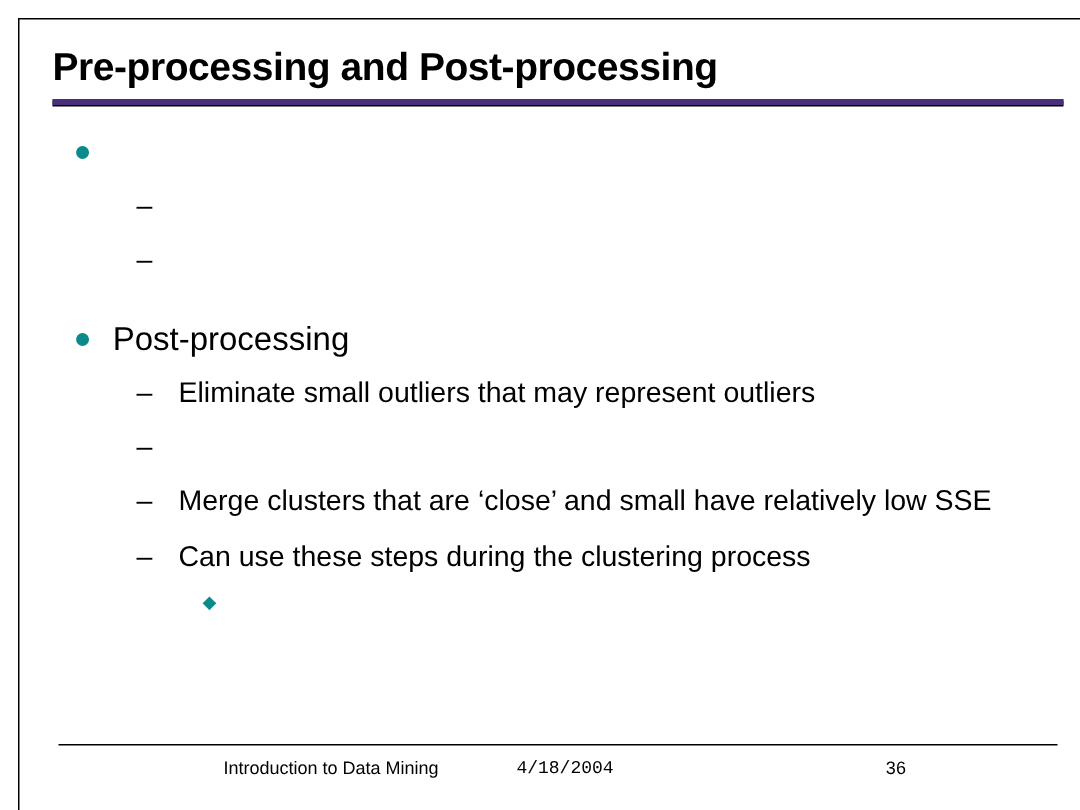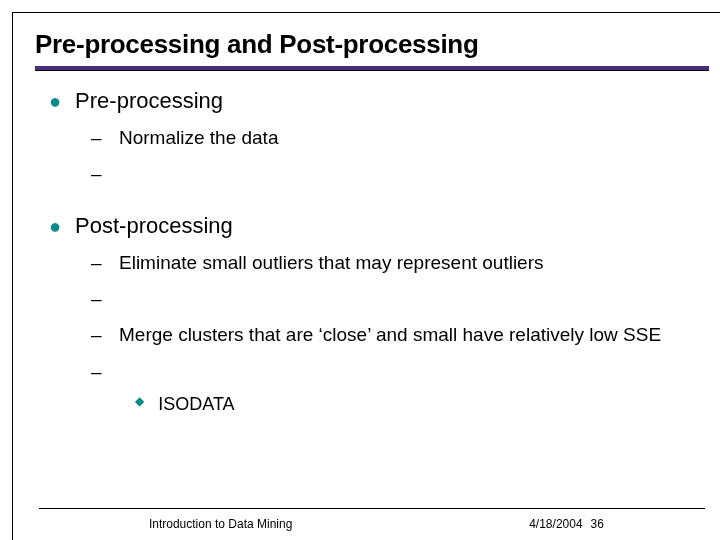--- a/index.html
+++ b/index.html
@@ -70,53 +70,51 @@
   .l3 .dia {
     color: #0a8a8a;
     font-size: 12px;
     margin-right: 10px;
     margin-top: 4px;
   }
   .footer {
     position: absolute;
     left: 18px;
     right: 18px;
-    bottom: 8px;
+    bottom: 20px;
   }
   .footer-line {
     height: 1px;
     background: #000;
     margin-bottom: 3px;
   }
   .footer-row {
     display: flex;
     font-size: 12px;
     padding: 0 2px;
   }
   .footer-row .fl { flex: 0 0 44%; text-align: center; padding-left: 60px; }
-  .footer-row .fc { flex: 0 0 36%; text-align: right; }
+  .footer-row .fc { flex: 0 0 36%; text-align: left; font-family: Liberation Mono, monospace; }
   .footer-row .fr { flex: 0 0 20%; text-align: left; }
 </style>
 </head>
 <body>
 
 <div class="slide">
 
   <div class="title">Pre-processing and Post-processing</div>
   <div class="rule"></div>
 
   <div class="content">
 
     <div class="l1">
       <span class="bullet">●</span>
-      <span>Pre-processing</span>
     </div>
     <div class="l2">
       <span class="dash">–</span>
-      <span>Normalize the data</span>
     </div>
     <div class="l2">
       <span class="dash">–</span>
     </div>
 
     <div class="l1" style="margin-top:18px">
       <span class="bullet">●</span>
       <span>Post-processing</span>
     </div>
     <div class="l2">
@@ -125,24 +123,24 @@
     </div>
     <div class="l2">
       <span class="dash">–</span>
     </div>
     <div class="l2">
       <span class="dash">–</span>
       <span>Merge clusters that are ‘close’ and small have relatively low SSE</span>
     </div>
     <div class="l2">
       <span class="dash">–</span>
+      <span>Can use these steps during the clustering process</span>
     </div>
     <div class="l3">
       <span class="dia">◆</span>
-      <span>ISODATA</span>
     </div>
 
   </div>
 
   <div class="footer">
     <div class="footer-line"></div>
     <div class="footer-row">
       <span class="fl">Introduction to Data Mining</span>
       <span class="fc">4/18/2004</span>
       <span class="fr">36</span>

